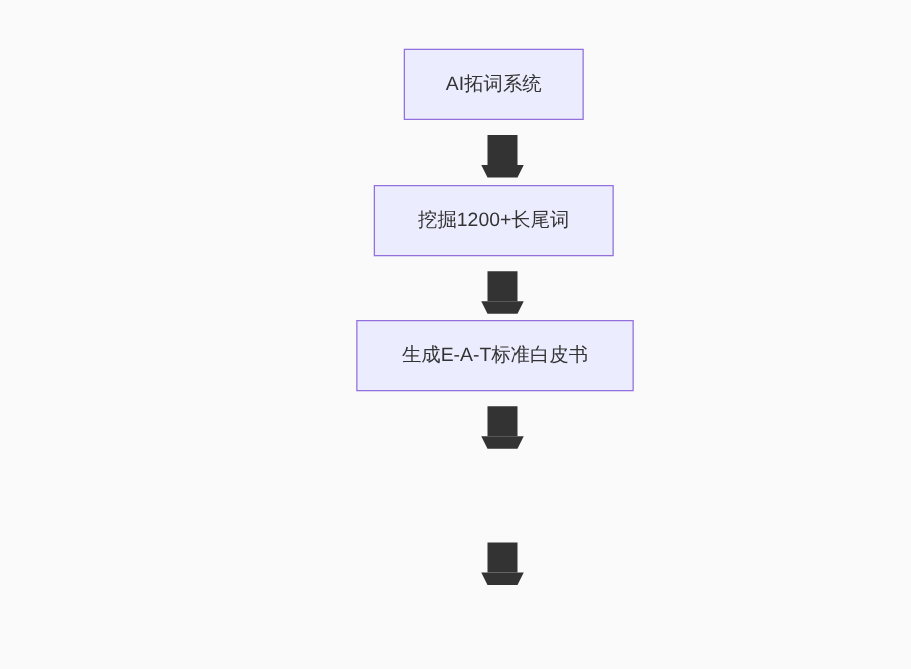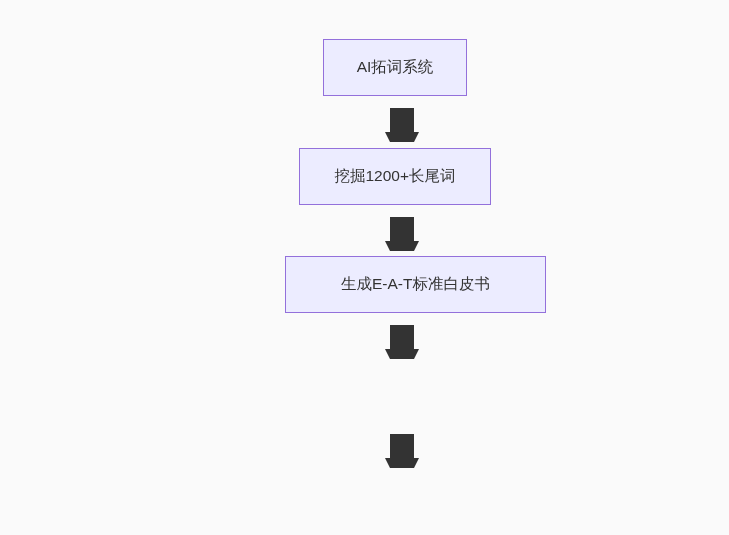--- a/index.html
+++ b/index.html
@@ -28,21 +28,21 @@
     justify-content: center;
     background: var(--node-fill);
     border: 1px solid var(--node-border);
     color: var(--text-color);
     font-size: 15.5px;
     text-align: center;
     white-space: nowrap;
   }
   .n1 { left: 299px; top: 15px;  width: 144px; height: 57px; }
   .n2 { left: 275px; top: 124px; width: 192px; height: 57px; justify-content: center; }
-  .n3 { left: 261px; top: 232px; width: 261px; height: 57px; }
+  .n3 { left: 261px; top: 232px; width: 222px; height: 57px; }
   .n4 { left: 264px; top: 341px; width: 216px; height: 57px; }
   .n5 { left: 255px; top: 450px; width: 232px; height: 56px; }
   .flow-edge {
     position: absolute;
     left: 366px;
     width: 10px;
     display: flex;
     flex-direction: column;
     align-items: center;
   }

